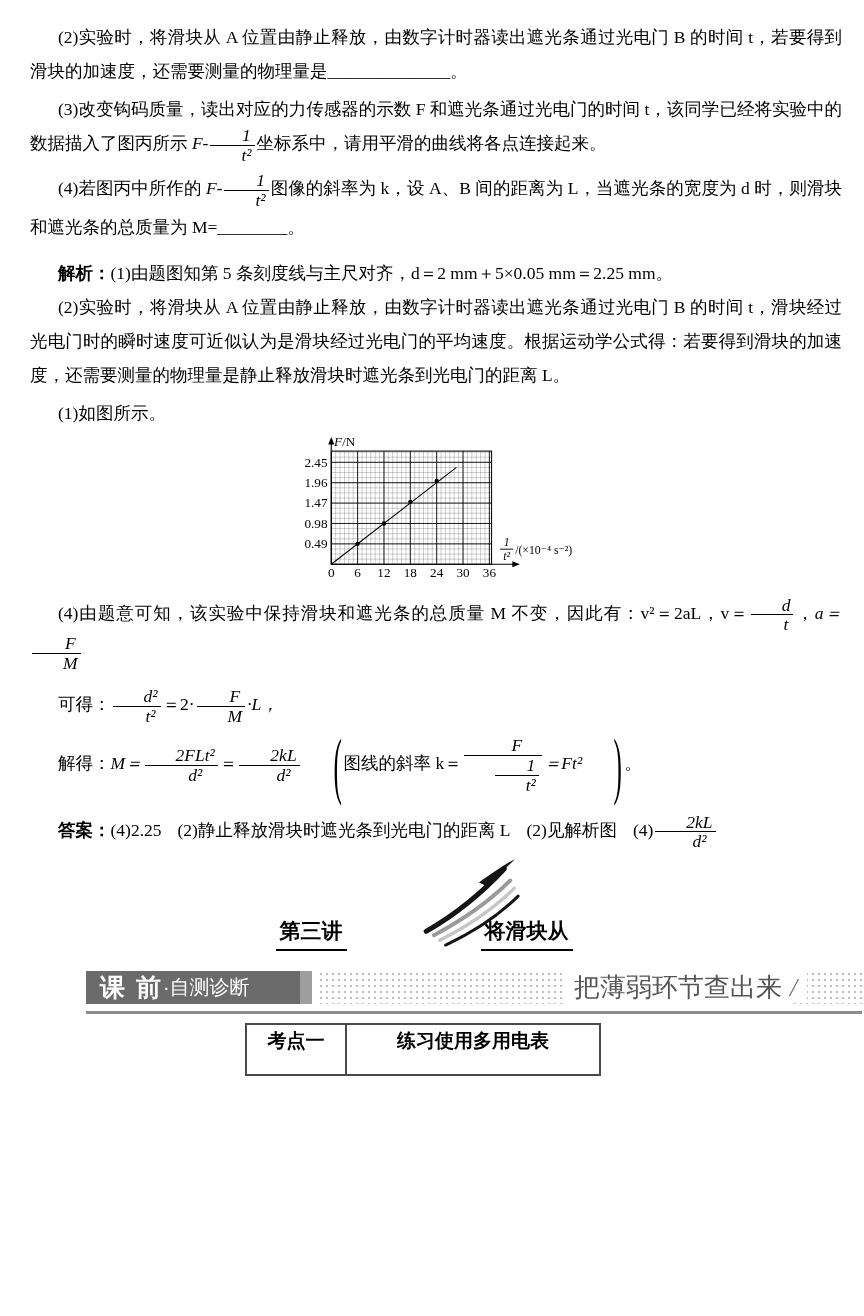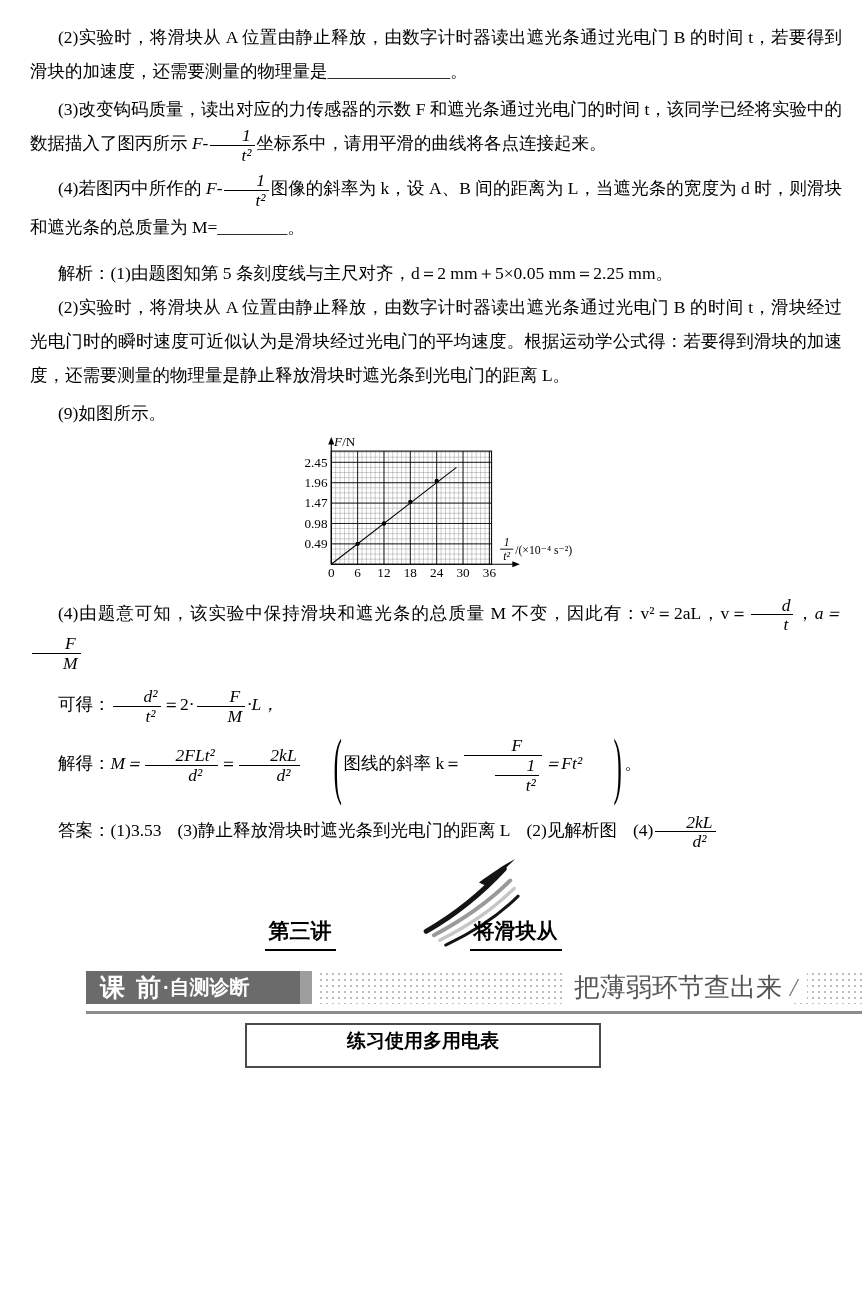--- a/index.html
+++ b/index.html
@@ -1,47 +1,47 @@
 <!DOCTYPE html>
 <html style="--bar-bg: #6b6b6b; --bar-accent: #9e9e9e; --dot-color: #bdbdbd; --rule-color: #8c8c8c;"><head>
 <meta charset="utf-8">
 <style>
   html,body{margin:0;padding:0;}
   body{width:864px;height:1316px;background:#fff;color:#000;overflow:hidden;
        font-family:"Liberation Serif","DejaVu Serif",serif;font-size:17.5px;}
   .page{padding:20px 22px 0 30px;}
   p{margin:0;line-height:34px;text-align:justify;}
   .ind{text-indent:1.6em;}
-  .lbl{font-family:"Liberation Sans","DejaVu Sans",sans-serif;font-weight:normal;}
+  .lbl{font-family:"Liberation Sans","DejaVu Sans",sans-serif;font-weight:bold;}
   .it{font-style:italic;}
   
   .frac{display:inline-block;vertical-align:middle;text-align:center;line-height:1.08;margin:0 2px;font-style:italic;}
   .frac .fr-n{display:block;padding:0 3px;border-bottom:1.4px solid #000;}
   .frac .fr-d{display:block;padding:0 3px;}
   .frac .frac{margin:0;}
   .bigp{display:inline-block;transform:scaleY(3.1) scaleX(1.05);font-size:24px;font-weight:400;
         vertical-align:middle;margin:0 3px;line-height:1;}
   .formula{text-indent:1.6em;margin-top:14px;}
   
   .chart-wrap{margin:6px 0 6px 254px;}
   
   .ans-item{margin-right:16px;}
   
   .lecture{position:relative;height:100px;margin-top:6px;}
-  .lec-row{position:absolute;bottom:6px;left:0;width:100%;display:flex;justify-content:center;gap:120px;}
+  .lec-row{position:absolute;bottom:6px;left:11px;width:100%;display:flex;justify-content:center;gap:120px;}
   .lec-row .t{font-family:"Liberation Sans","DejaVu Sans",sans-serif;font-weight:bold;font-size:21px;
               border-bottom:2px solid #000;padding:0 4px 4px;}
   .lec-row .t:first-child{margin-right:14px;margin-left:-46px;}
   .swoosh{position:absolute;left:388px;bottom:8px;}
   
   .bar{display:flex;align-items:stretch;height:33px;margin:14px 0 0 56px;width:776px;}
   .bar-left{background:var(--bar-bg,#6b6b6b);color:#fff;width:200px;display:flex;align-items:center;
             padding-left:14px;font-family:"Liberation Sans","DejaVu Sans",sans-serif;white-space:nowrap;}
   .bar-left .big{font-size:25px;font-weight:bold;letter-spacing:2px;}
-  .bar-left .small{font-size:20px;font-weight:bold;}
+  .bar-left .small{font-size:20px;font-weight:normal;}
   .bar-accent{width:12px;background:var(--bar-accent,#9e9e9e);}
   .bar-right{flex:1;margin-left:6px;position:relative;
      background-image:radial-gradient(var(--dot-color,#bdbdbd) 1.1px,transparent 1.2px);
      background-size:6px 6px;display:flex;align-items:center;}
   .tagline{margin-left:248px;background:#fff;padding:0 8px;color:#555;font-size:26px;
            font-family:"Liberation Sans","DejaVu Sans",sans-serif;}
   .slash{color:#777;font-size:26px;font-style:italic;background:#fff;padding-right:10px;}
   .rule{height:2.5px;background:var(--rule-color,#8c8c8c);margin:7px 0 0 56px;width:776px;}
   
   .kaodian{display:flex;margin:9px 0 0 215px;width:352px;border:2px solid #4a4a4a;
@@ -64,21 +64,21 @@
     </p>
 
     <p class="ind" style="margin-top:6px;">
       <span>(4)若图丙中所作的 </span><span class="it">F-</span><span class="frac"><span class="fr-n">1</span><span class="fr-d">t²</span></span><span>图像的斜率为 k，设 A、B 间的距离为 L，当遮光条的宽度为 d 时，则滑块和遮光条的总质量为 M=________。</span>
     </p>
 
     <p class="ind" style="margin-top:12px;">
       <span class="lbl">解析：</span><span>(1)由题图知第 5 条刻度线与主尺对齐，d＝2 mm＋5×0.05 mm＝2.25 mm。</span>
     </p>
     <p class="ind"><span>(2)实验时，将滑块从 A 位置由静止释放，由数字计时器读出遮光条通过光电门 B 的时间 t，滑块经过光电门时的瞬时速度可近似认为是滑块经过光电门的平均速度。根据运动学公式得：若要得到滑块的加速度，还需要测量的物理量是静止释放滑块时遮光条到光电门的距离 L。</span></p>
-    <p class="ind" style="margin-top:4px;"><span>(9)如图所示。</span></p>
+    <p class="ind" style="margin-top:4px;"><span>(1)如图所示。</span></p>
 
     <div class="chart-wrap">
       <svg id="chart-svg" width="302" height="149" viewBox="0 0 320 158">
           <line x1="54.657534246575345" y1="16" x2="54.657534246575345" y2="136" stroke="#666" stroke-width="0.35"></line>
           <line x1="59.31506849315068" y1="16" x2="59.31506849315068" y2="136" stroke="#666" stroke-width="0.35"></line>
           <line x1="63.97260273972603" y1="16" x2="63.97260273972603" y2="136" stroke="#666" stroke-width="0.35"></line>
           <line x1="68.63013698630137" y1="16" x2="68.63013698630137" y2="136" stroke="#666" stroke-width="0.35"></line>
           <line x1="73.2876712328767" y1="16" x2="73.2876712328767" y2="136" stroke="#666" stroke-width="0.35"></line>
           <line x1="77.94520547945206" y1="16" x2="77.94520547945206" y2="136" stroke="#666" stroke-width="0.35"></line>
           <line x1="82.6027397260274" y1="16" x2="82.6027397260274" y2="136" stroke="#666" stroke-width="0.35"></line>
@@ -180,21 +180,21 @@
 
     <p class="formula">
       <span>可得：</span><span class="frac"><span class="fr-n">d²</span><span class="fr-d">t²</span></span><span>＝2·</span><span class="frac"><span class="fr-n">F</span><span class="fr-d">M</span></span><span class="it">·L，</span>
     </p>
 
     <p class="formula" style="margin-top:10px;">
       <span>解得：</span><span class="it">M＝</span><span class="frac"><span class="fr-n">2FLt²</span><span class="fr-d">d²</span></span><span>＝</span><span class="frac"><span class="fr-n">2kL</span><span class="fr-d">d²</span></span><span class="bigp">(</span><span>图线的斜率 k＝</span><span class="frac"><span class="fr-n">F</span><span class="fr-d"><span class="frac"><span class="fr-n">1</span><span class="fr-d">t²</span></span></span></span><span class="it">＝Ft²</span><span class="bigp">)</span><span>。</span>
     </p>
 
     <p class="ind" style="margin-top:18px;">
-      <span class="lbl">答案：</span><span class="ans-item">(1)3.53</span><span class="ans-item">(3)静止释放滑块时遮光条到光电门的距离 L</span><span class="ans-item">(2)见解析图</span><span>(4)</span><span class="frac"><span class="fr-n">2kL</span><span class="fr-d">d²</span></span>
+      <span class="lbl">答案：</span><span class="ans-item">(4)2.25</span><span class="ans-item">(2)静止释放滑块时遮光条到光电门的距离 L</span><span class="ans-item">(2)见解析图</span><span>(4)</span><span class="frac"><span class="fr-n">2kL</span><span class="fr-d">d²</span></span>
     </p>
   </section>
 
   <section class="lecture">
     <svg class="swoosh" width="118" height="92" viewBox="0 0 120 94">
       <path d="M62 26 C 76 16, 86 9, 99 2 L 70 30 Z" fill="#141414"></path>
       <path d="M8 76 C 36 60, 62 40, 88 12" stroke="#141414" stroke-width="5" fill="none" stroke-linecap="round"></path>
       <path d="M16 80 C 46 64, 72 46, 94 24" stroke="#9a9a9a" stroke-width="4" fill="none" stroke-linecap="round"></path>
       <path d="M22 85 C 52 70, 78 52, 98 32" stroke="#c6c6c6" stroke-width="3.4" fill="none" stroke-linecap="round"></path>
       <path d="M28 90 C 58 76, 84 58, 102 40" stroke="#141414" stroke-width="3" fill="none" stroke-linecap="round"></path>
@@ -212,17 +212,18 @@
     </div>
     <div class="bar-accent"></div>
     <div class="bar-right">
       <span class="tagline">把薄弱环节查出来</span>
         <span class="slash">/</span>
     </div>
   </div>
   <div class="rule"></div>
 
   <div class="kaodian">
+    <div class="kd-left">考点一</div>
     <div class="kd-right">练习使用多用电表</div>
   </div>
 
 
 </div>
 
 </body></html>

